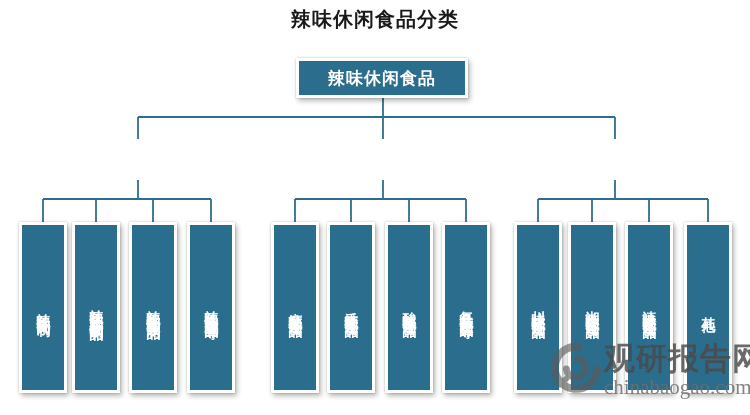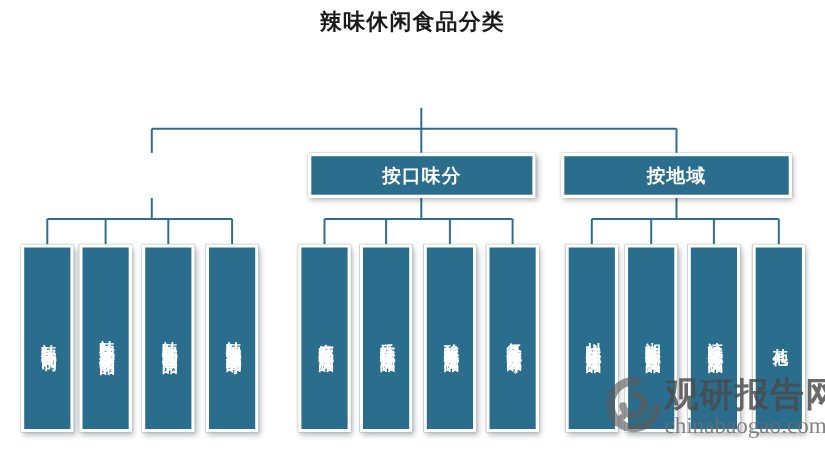--- a/index.html
+++ b/index.html
@@ -79,23 +79,22 @@
     <path d="M466 199 L466 222"></path>
 
     <path d="M615 180 L615 199"></path>
     <path d="M538 199 L708 199"></path>
     <path d="M538 199 L538 222"></path>
     <path d="M592 199 L592 222"></path>
     <path d="M649 199 L649 222"></path>
     <path d="M708 199 L708 222"></path>
   </svg>
 
+  <div class="node hnode root">辣味休闲食品</div>
 
-  <div class="node hnode branch b2">按口味分</div>
-  <div class="node hnode branch b3">按地域</div>
 
   <div class="node leaf g1c1">
       <span class="vtext">辣味休闲肉制</span>
     </div>
   <div class="node leaf g1c2">
       <span class="vtext">辣味休闲水产动物制品</span>
     </div>
   <div class="node leaf g1c3">
       <span class="vtext">辣味休闲调味面制品</span>
     </div>

